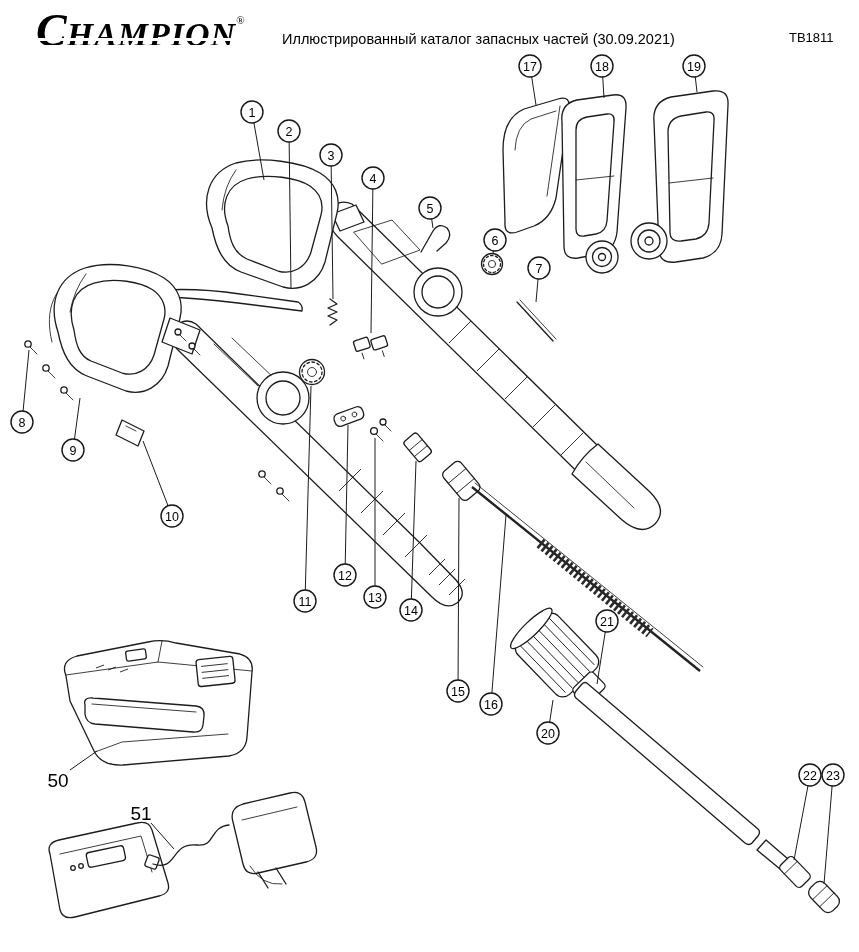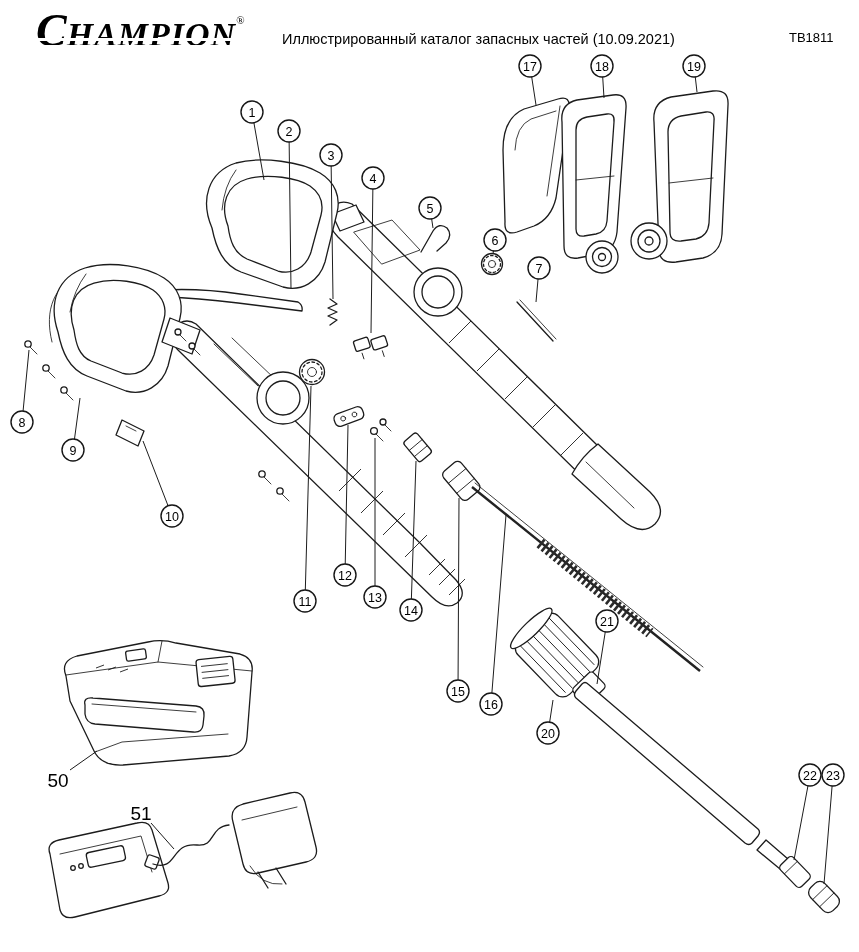--- a/index.html
+++ b/index.html
@@ -40,21 +40,21 @@
 </head>
 <body>
 
 <div class="page">
 
   <div class="logo">
     <span class="logo-c">C</span><span class="logo-rest">HAMPION</span><span class="logo-reg">®</span>
     <span class="logo-stripe s1"></span>
     <span class="logo-stripe s2"></span>
   </div>
-  <div class="header-title">Иллюстрированный каталог запасных частей (10.09.2021)</div>
+  <div class="header-title">Иллюстрированный каталог запасных частей (30.09.2021)</div>
   <div class="model-code">TB1811</div>
 
   <svg class="art" width="859" height="952" viewBox="0 0 859 952">
 
     <g>
       <path class="s" d="M 503,150 Q 503,118 524,109 L 558,99 Q 571,95 569,109 L 556,198 Q 551,219 534,226 L 517,232 Q 504,236 505,222 Z"></path>
       <path class="sn thin" d="M 515,150 Q 516,126 531,119 L 556,111"></path>
       <path class="sn thin" d="M 560,106 L 547,196"></path>
     </g>
 

